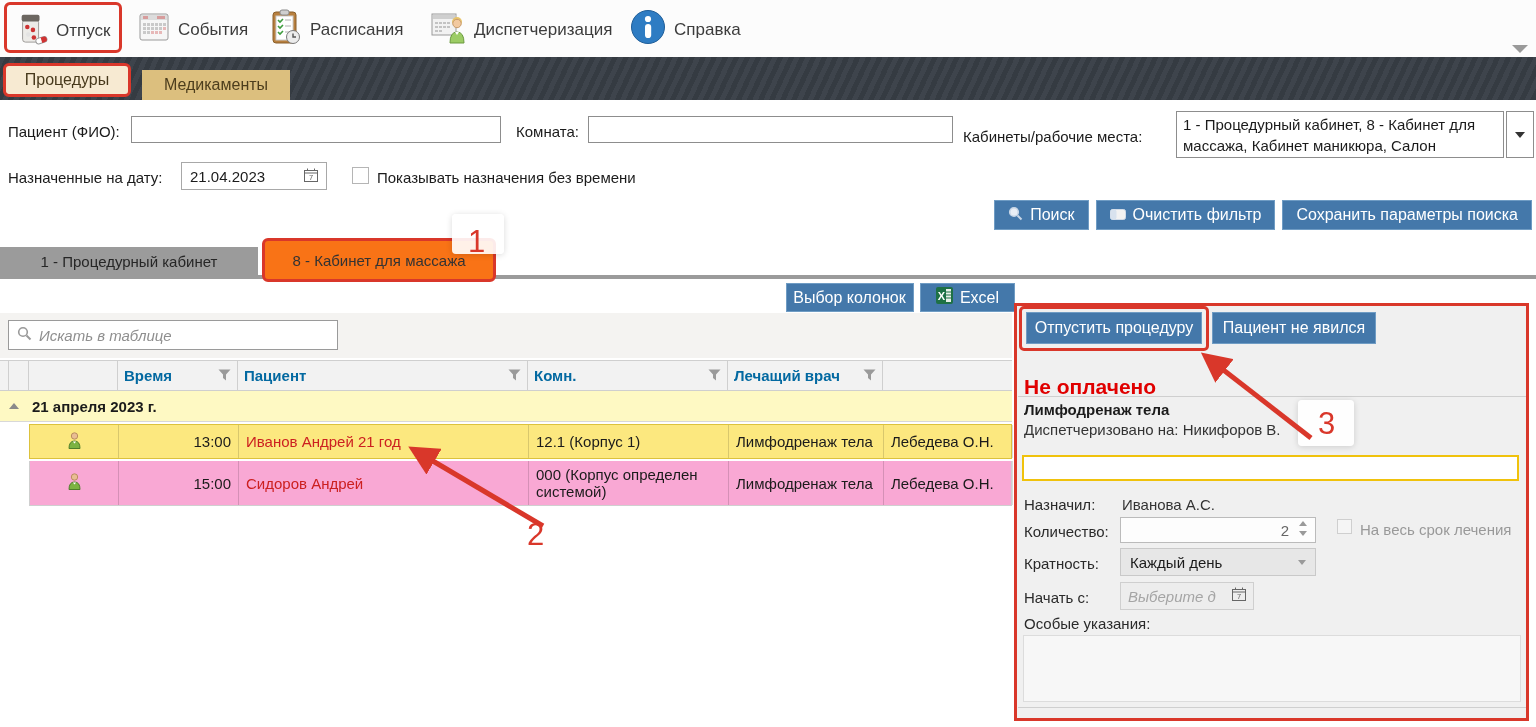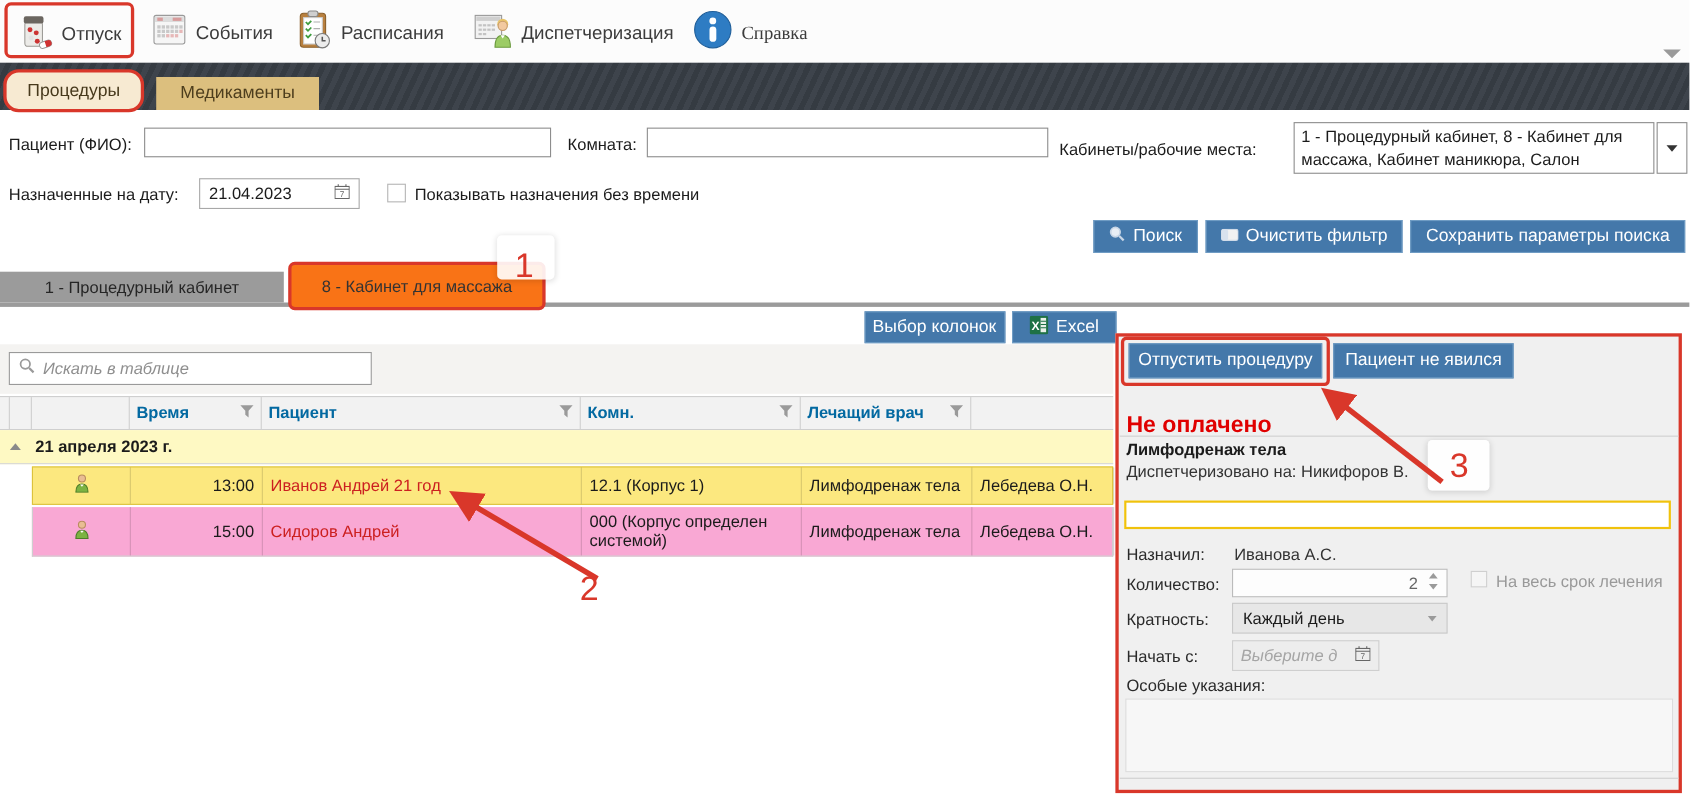--- a/index.html
+++ b/index.html
@@ -11,30 +11,30 @@
   
   #toolbar { left:0; top:0; width:1536px; height:57px; background:#fcfcfc; }
   .tbitem { position:absolute; display:flex; align-items:center; gap:8px;
             font-size:17px; color:#3c3c3c; cursor:pointer; }
   #ann-otpusk { left:4px; top:2px; width:118px; height:51px; border:3px solid #d9372a;
                 border-radius:6px; z-index:30; background:transparent; }
   #tb-otpusk { left:16px; top:11px; }
   #tb-sobytiya { left:138px; top:11px; }
   #tb-raspisaniya { left:268px; top:9px; }
   #tb-dispatch { left:430px; top:10px; }
-  #tb-spravka { left:630px; top:9px;font-family:Liberation Serif, serif; }
+  #tb-spravka { left:630px; top:9px; }
   #tb-caret { left:1512px; top:45px; width:0; height:0;
               border-left:8px solid transparent; border-right:8px solid transparent;
               border-top:8px solid #9a9a9a; }
 
   
   #darkbar { left:0; top:57px; width:1536px; height:43px;
              background:repeating-linear-gradient(115deg,#3e444c 0 5px,#353b42 5px 10px); }
-  #tab-proc { left:3px; top:63px; width:128px; height:39px; background:#f7ead2;
-              border:3px solid #d9372a; border-radius:14px; z-index:12;
+  #tab-proc { left:3px; top:63px; width:128px; height:34px; background:#f7ead2;
+              border:3px solid #d9372a; border-radius:6px; z-index:12;
               display:flex; align-items:center; justify-content:center;
               font-size:16px; color:#47391c; }
   #tab-med { left:142px; top:70px; width:148px; height:30px; background:#dcbf7e;
              display:flex; align-items:center; justify-content:center;
              font-size:16px; color:#4d3e1d; }
 
   
   .flabel { position:absolute; font-size:15px; color:#1b1b1b; }
   .tinput { position:absolute; border:1px solid #8d8d8d; background:#fff;
             font-size:15px; padding:0 6px; outline:none;

